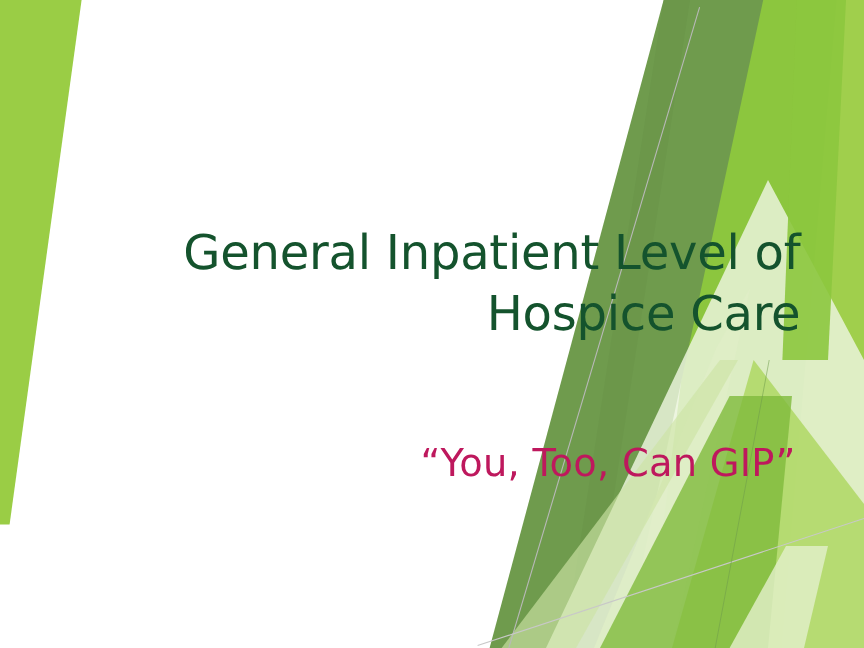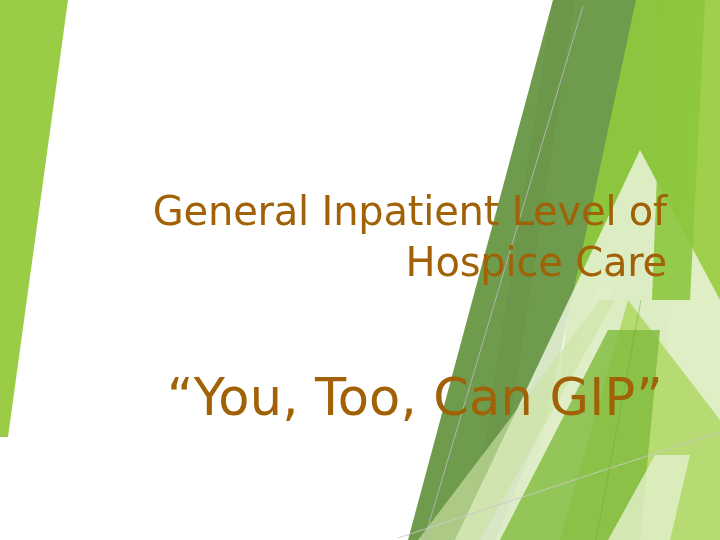--- a/index.html
+++ b/index.html
@@ -38,38 +38,38 @@
     top: 186px;
     width: 607px;
     text-align: right;
   }
   #slide-title {
     margin: 0;
     font-family: "DejaVu Sans", sans-serif;
     font-weight: 400;
     font-size: 40px;
     line-height: 1.28;
-    color: #a16207;
+    color: #14532d;
     letter-spacing: -0.2px;
     white-space: pre-line;
   }
   #subtitle-block {
     position: absolute;
     left: 60px;
     top: 367px;
     width: 603px;
     text-align: right;
   }
   #slide-subtitle {
     margin: 0;
     font-family: "DejaVu Sans", sans-serif;
     font-weight: 400;
-    font-size: 51px;
+    font-size: 32px;
     line-height: 1.2;
-    color: #a16207;
+    color: #be185d;
     letter-spacing: 0.2px;
   }
 </style>
 </head>
 <body>
 
 <div id="slide">
 
   <svg id="deco-layer" viewBox="0 0 720 540" width="720" height="540" xmlns="http://www.w3.org/2000/svg">
 

